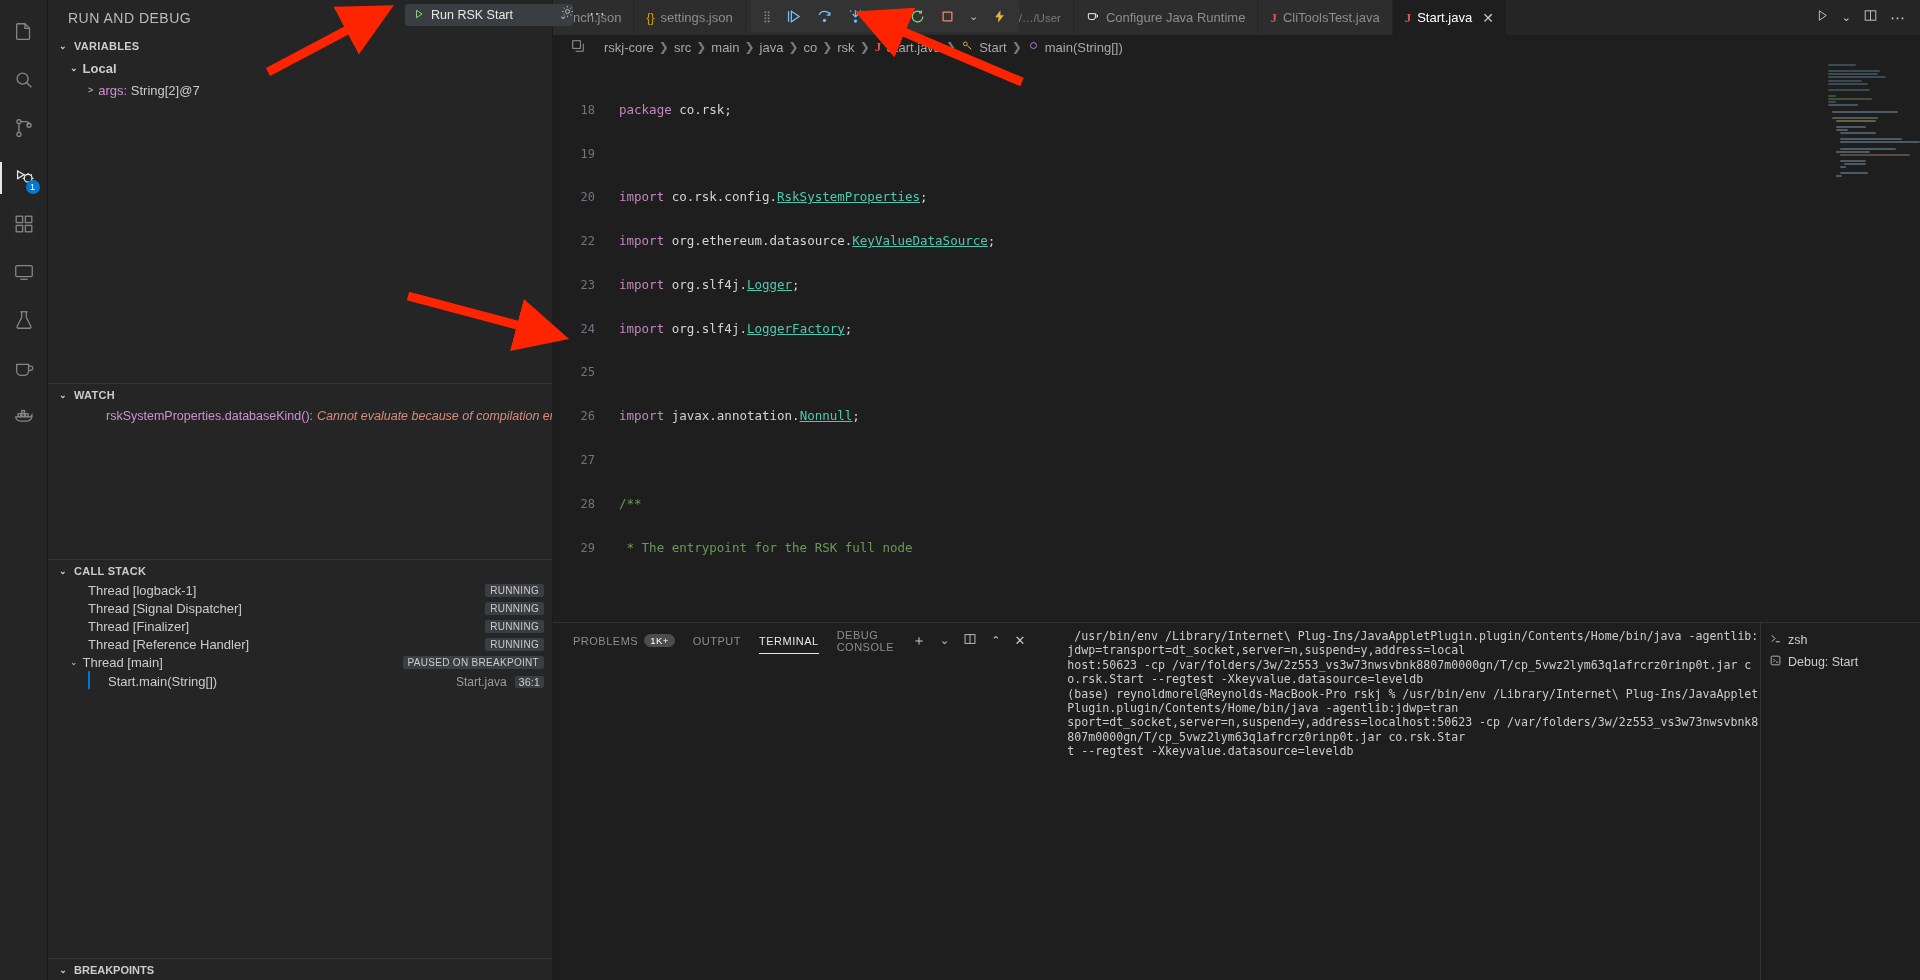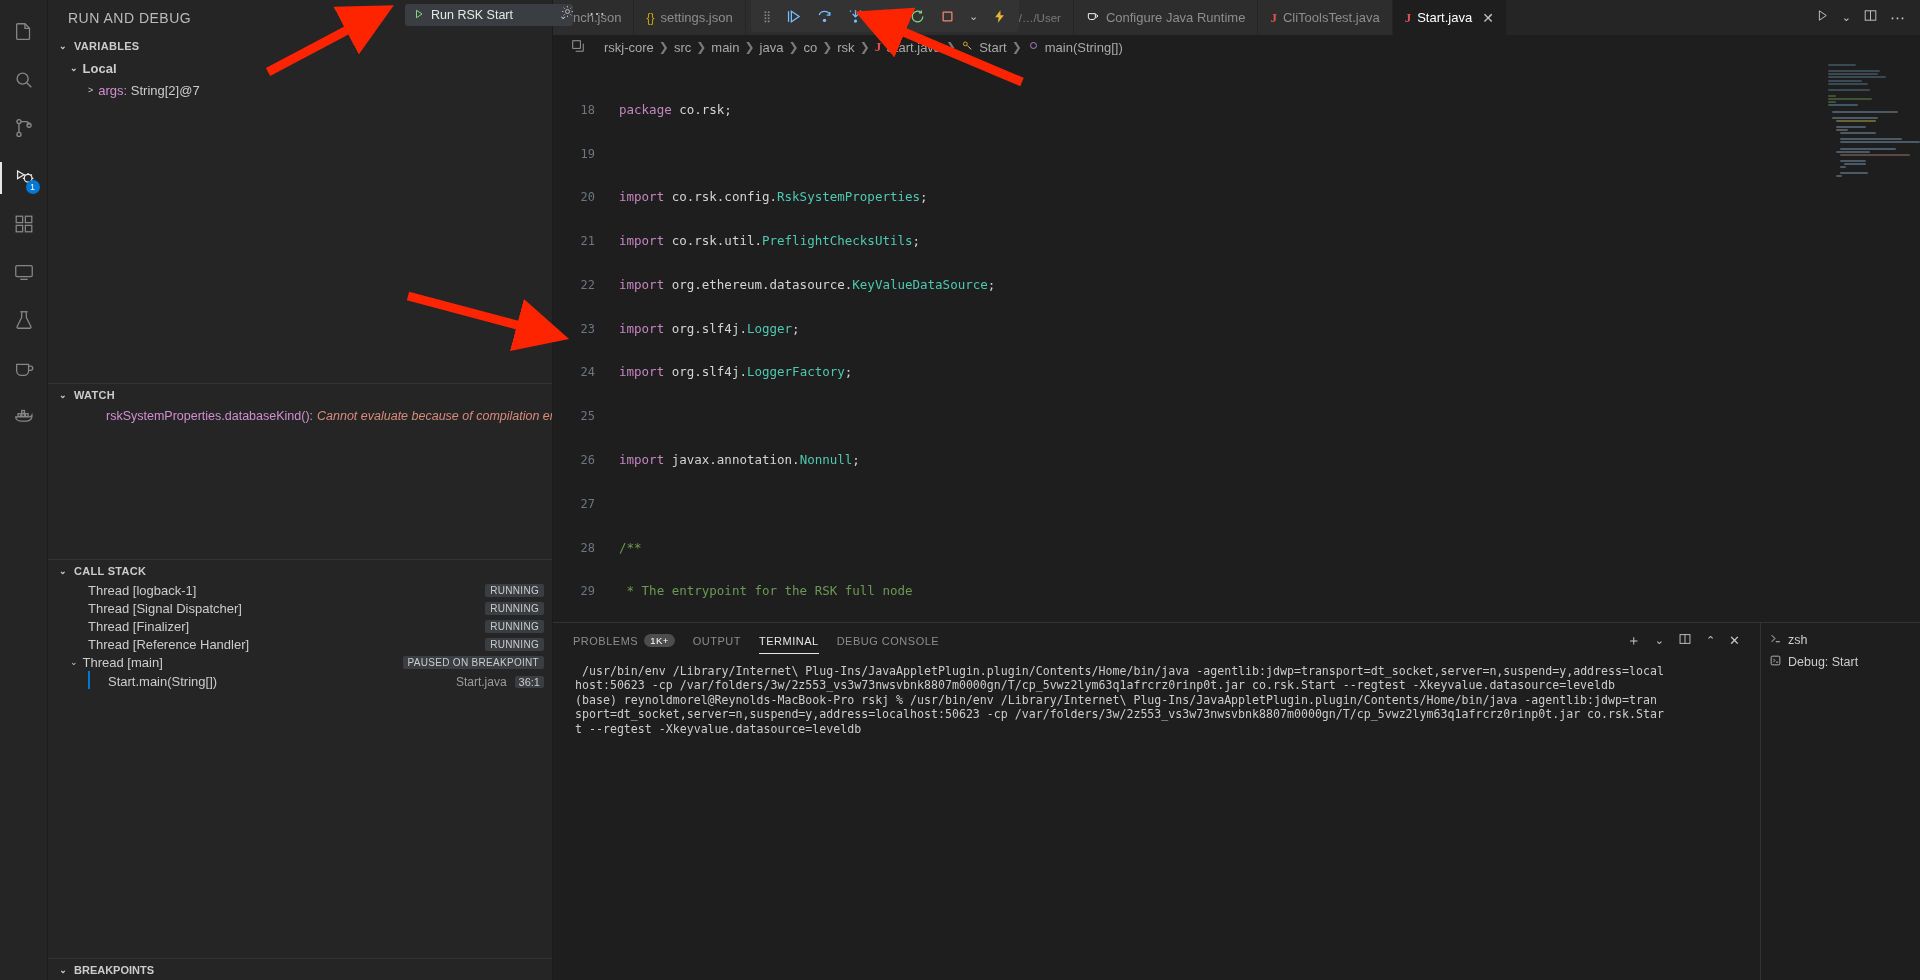--- a/index.html
+++ b/index.html
@@ -123,34 +123,34 @@
     position: relative;
   }
   .ln-row { display: flex; height: 14.6px; align-items: center; position: relative; }
   .gutter {
     width: 58px; flex: 0 0 58px; text-align: right; padding-right: 16px;
     color: #6e7681; font-size: 12px; user-select: none;
     font-family: "DejaVu Sans Mono", monospace;
   }
   .codetext { padding-left: 8px; }
   .kw2  { color: #c586c0; text-align: right; }
-  .type { color: #4ec9b0; }
+  .type { color: #4ec9b0; text-decoration: underline; }
   .cmt  { color: #6a9955; }
   .plain{ color: #d4d4d4; }
 
   
   .minimap {
     width: 96px; flex: 0 0 96px; background: #1e1e1e; position: relative; overflow: hidden;
     padding-top: 4px;
   }
   .mm-line { height: 2px; margin: 1.1px 0 1.1px 4px; border-radius: 1px; }
 
   
   .panel { height: 358px; flex: 0 0 358px; background: #1e1e1e; display: flex; border-top: 1px solid #333; }
-  .panel-main { flex: 1 1 auto; display: flex; flex-direction: column; min-width: 0; }
+  .panel-main { flex: 1 1 auto; display: flex; min-width: 0; }
   .panel-tabs { height: 35px; display: flex; align-items: center; gap: 18px; padding: 0 20px; flex: 0 0 35px; }
   .ptab { font-size: 11px; color: #8d8d8d; letter-spacing: .5px; text-transform: uppercase;
           height: 35px; display: flex; align-items: center; gap: 6px; position: relative; }
   .ptab.active { color: #e7e7e7; }
   .ptab.active::after { content:""; position:absolute; left:0; right:0; bottom:4px; height:1px; background:#e7e7e7; }
   .pbadge { background: #4d4d4d; color: #fff; border-radius: 9px; font-size: 9.5px; padding: 1px 6px; }
   .panel-actions { margin-left: auto; display: flex; align-items: center; gap: 14px; color: #c5c5c5; font-size: 14px; }
   .term-body {
     flex: 1 1 auto; padding: 6px 0 0 22px; overflow: hidden;
     font-family: "DejaVu Sans Mono", "Liberation Mono", monospace;
@@ -438,21 +438,20 @@
       <span>main(String[])</span>
     </div>
 
     <div class="editor-wrap">
       <div class="code-area">
         <div class="code">
 
           <div class="ln-row"><span class="gutter">18</span><span class="codetext"><span class="kw2">package</span> <span class="plain">co.rsk;</span></span></div>
           <div class="ln-row"><span class="gutter">19</span><span class="codetext"></span></div>
           <div class="ln-row"><span class="gutter">20</span><span class="codetext"><span class="kw2">import</span> <span class="plain">co.rsk.config.</span><span class="type">RskSystemProperties</span><span class="plain">;</span></span></div>
-          <div class="ln-row"><span class="gutter">21</span><span class="codetext"><span class="kw2">import</span> <span class="plain">co.rsk.util.</span><span class="type">PreflightChecksUtils</span><span class="plain">;</span></span></div>
           <div class="ln-row"><span class="gutter">22</span><span class="codetext"><span class="kw2">import</span> <span class="plain">org.ethereum.datasource.</span><span class="type">KeyValueDataSource</span><span class="plain">;</span></span></div>
           <div class="ln-row"><span class="gutter">23</span><span class="codetext"><span class="kw2">import</span> <span class="plain">org.slf4j.</span><span class="type">Logger</span><span class="plain">;</span></span></div>
           <div class="ln-row"><span class="gutter">24</span><span class="codetext"><span class="kw2">import</span> <span class="plain">org.slf4j.</span><span class="type">LoggerFactory</span><span class="plain">;</span></span></div>
           <div class="ln-row"><span class="gutter">25</span><span class="codetext"></span></div>
           <div class="ln-row"><span class="gutter">26</span><span class="codetext"><span class="kw2">import</span> <span class="plain">javax.annotation.</span><span class="type">Nonnull</span><span class="plain">;</span></span></div>
           <div class="ln-row"><span class="gutter">27</span><span class="codetext"></span></div>
           <div class="ln-row"><span class="gutter">28</span><span class="codetext"><span class="cmt">/**</span></span></div>
           <div class="ln-row"><span class="gutter">29</span><span class="codetext"><span class="cmt"> * The entrypoint for the RSK full node</span></span></div>
           
           

